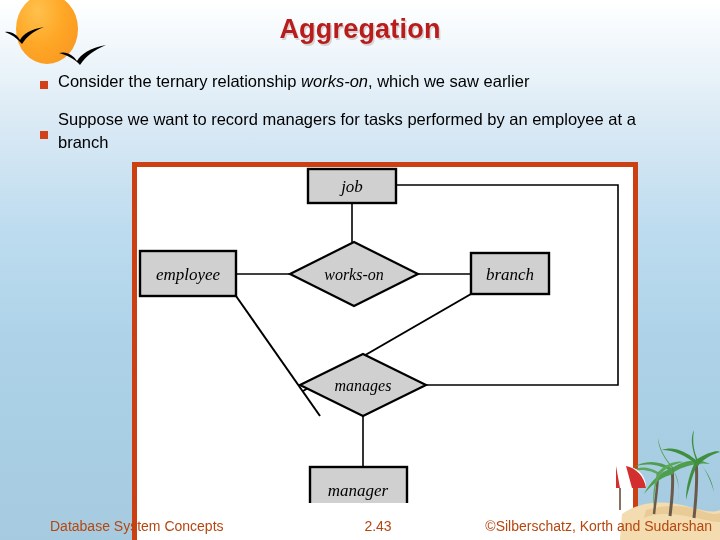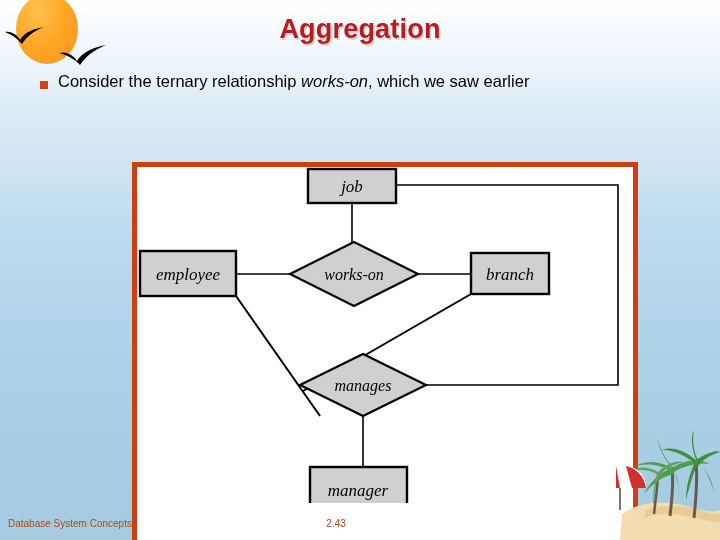--- a/index.html
+++ b/index.html
@@ -64,21 +64,21 @@
     width: 506px; height: 410px;
     border: 5px solid #cc3f12;
     background: #ffffff;
     box-sizing: border-box;
   }
   #er-canvas { position:absolute; left:0; top:0; }
 
   
   #footer { position: absolute; left:0; bottom: 4px; width: 720px; height: 18px; }
   .footer-text {
-    position: absolute; font-size: 10px; color: #b5460f; white-space: nowrap;
+    position: absolute; font-size: 14px; color: #b5460f; white-space: nowrap; margin-left: 42px;
   }
   #footer-left { left: 8px; }
   #footer-center { left: 0; width: 672px; text-align: center; }
   #footer-right { right: 8px; }
 
   
   #beach-decoration { position: absolute; right: 0; bottom: 0; width: 104px; height: 130px; }
 </style>
 </head>
 <body>
@@ -98,20 +98,24 @@
 
 <div id="slide-title">Aggregation</div>
 
 <div id="bullet-list">
 
   <div class="bullet-row">
     <span class="bullet-mark"></span>
     <span class="bullet-text"><span>Consider the ternary relationship </span><span class="ital">works-on</span><span>, which we saw earlier</span></span>
   </div>
 
+  <div class="bullet-row">
+    <span class="bullet-mark"></span>
+    <span class="bullet-text"><span>Suppose we want to record managers for tasks performed by an employee at a branch</span></span>
+  </div>
 
 </div>
 
 <div id="diagram-frame">
   <svg id="er-canvas" width="496" height="336" viewBox="0 0 496 336">
 
     <g id="er-edges" stroke="#000" fill="none">
 
       <line x1="215" y1="36" x2="215" y2="75" stroke-width="1.6"></line>
 
@@ -201,13 +205,14 @@
       <path d="M-14,78 C-14,66 -8,58 0,56 L4,78 Z" fill="#d32f2f"></path>
       <path d="M10,56 C20,58 28,66 30,78 L16,78 Z" fill="#d32f2f"></path>
       <path d="M4,78 L10,78 L8,56 L4,56 Z" fill="#ffffff"></path>
     </g>
   </svg>
 </div>
 
 <div id="footer">
   <span class="footer-text" id="footer-left">Database System Concepts</span>
   <span class="footer-text" id="footer-center">2.43</span>
+  <span class="footer-text" id="footer-right">©Silberschatz, Korth and Sudarshan</span>
 </div>
 
 </body></html>

